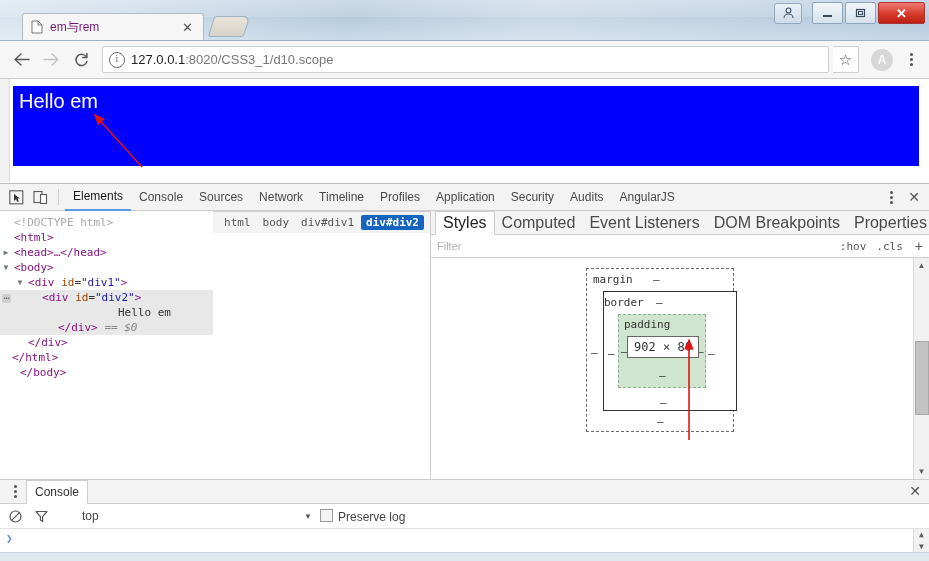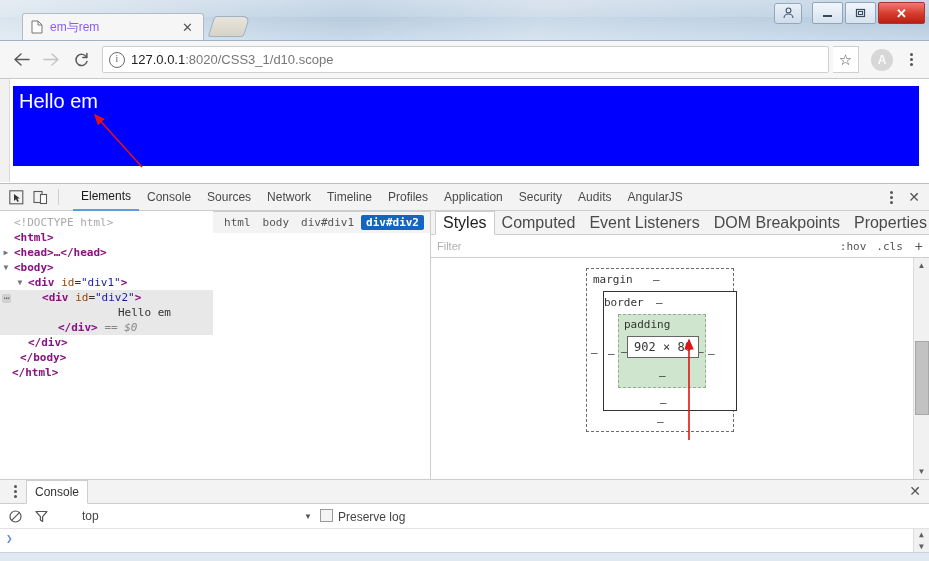--- a/index.html
+++ b/index.html
@@ -73,21 +73,21 @@
     box-sizing: border-box;
     position: relative;
   }
   .tab .fav {
     width: 13px; height: 15px; margin: 0 6px 0 2px;
     display: inline-block; position: relative;
   }
   .tab .fav svg { display: block; }
   .tab-title {
     flex: 1;
-    font-size: 12px; color: #8b5cf6;
+    font-size: 12px; color: #701a75;
     white-space: nowrap; overflow: hidden;
   }
   .tab-close {
     font-size: 13px; color: #555; padding: 0 4px; line-height: 1;
   }
   .newtab {
     width: 34px; height: 19px; margin-left: 7px; margin-bottom: 3px;
     border: 1px solid #9fb2c4;
     border-radius: 3px 7px 3px 3px;
     background: linear-gradient(to bottom,#e8e4da,#d8d3c7);
@@ -190,21 +190,21 @@
     display: flex; align-items: center;
     padding: 0 4px;
     position: relative;
   }
   .dt-tool-icn {
     width: 24px; height: 22px;
     display: flex; align-items: center; justify-content: center;
     color: #5a5a5a;
   }
   .dt-sep { width: 1px; height: 16px; background: #cfcfcf; margin: 0 6px; }
-  .dt-tabs { display: flex; align-items: center; height: 26px; margin-left: 8px; }
+  .dt-tabs { display: flex; align-items: center; height: 26px; }
   .dt-tab {
     padding: 0 8px; height: 25px;
     display: flex; align-items: center;
     font-size: 12px; color: #4a4a4a;
     white-space: nowrap;
   }
   .dt-tab.active {
     color: #1a1a1a;
     border-bottom: 2px solid #5c9ee0;
   }
@@ -240,21 +240,21 @@
     position: relative;
   }
   .dom-line { white-space: pre; padding-left: 14px; position: relative; }
   .dom-line.sel {
     background: #e8e8e8;
   }
   .dom-line .tw {
     position: absolute; left: 0; width: 12px; text-align: center;
     color: #777; font-size: 8px;
   }
-  .tag { color: #881280; font-weight: bold; }
+  .tag { color: #881280; }
   .attr { color: #994500; }
   .val { color: #1a1aa6; }
   .txt { color: #333; }
   .doctype { color: #a9a9a9; }
   .ref { color: #888; font-style: italic; }
   .ellipsis-badge {
     display: inline-block; background: #d0d0d0; color: #666;
     border-radius: 2px; padding: 0 2px; font-size: 9px; line-height: 9px;
     position: absolute; left: 2px; top: 4px;
   }
@@ -577,22 +577,22 @@
           <div class="dom-line"><span class="tag">&lt;html&gt;</span></div>
           <div class="dom-line"><span class="tw">▶</span><span class="tag">&lt;head&gt;…&lt;/head&gt;</span></div>
           <div class="dom-line"><span class="tw">▼</span><span class="tag">&lt;body&gt;</span></div>
           <div class="dom-line" style="padding-left:28px"><span class="tw" style="left:14px">▼</span><span class="tag">&lt;</span><span class="tag">div</span><span class="txt"> </span><span class="attr">id</span><span class="txt">=</span><span class="val">"div1"</span><span class="tag">&gt;</span></div>
 
           <div class="dom-line sel" style="padding-left:42px"><span class="ellipsis-badge">⋯</span><span class="tag">&lt;</span><span class="tag">div</span><span class="txt"> </span><span class="attr">id</span><span class="txt">=</span><span class="val">"div2"</span><span class="tag">&gt;</span></div>
           <div class="dom-line sel" style="padding-left:118px"><span class="txt">Hello em</span></div>
           <div class="dom-line sel" style="padding-left:58px"><span class="tag">&lt;/div&gt;</span><span class="ref"> </span><span class="ref">== $0</span></div>
 
           <div class="dom-line" style="padding-left:28px"><span class="tag">&lt;/div&gt;</span></div>
+          <div class="dom-line" style="padding-left:12px"><span class="tag">&lt;/html&gt;</span></div>
           <div class="dom-line" style="padding-left:20px"><span class="tag">&lt;/body&gt;</span></div>
-          <div class="dom-line" style="padding-left:12px"><span class="tag">&lt;/html&gt;</span></div>
         </div>
         <div class="breadcrumb">
           <span class="crumb">html</span>
           <span class="crumb">body</span>
           <span class="crumb">div#div1</span>
           <span class="crumb active">div#div2</span>
         </div>
       </div>
 
       <div class="styles-pane">

